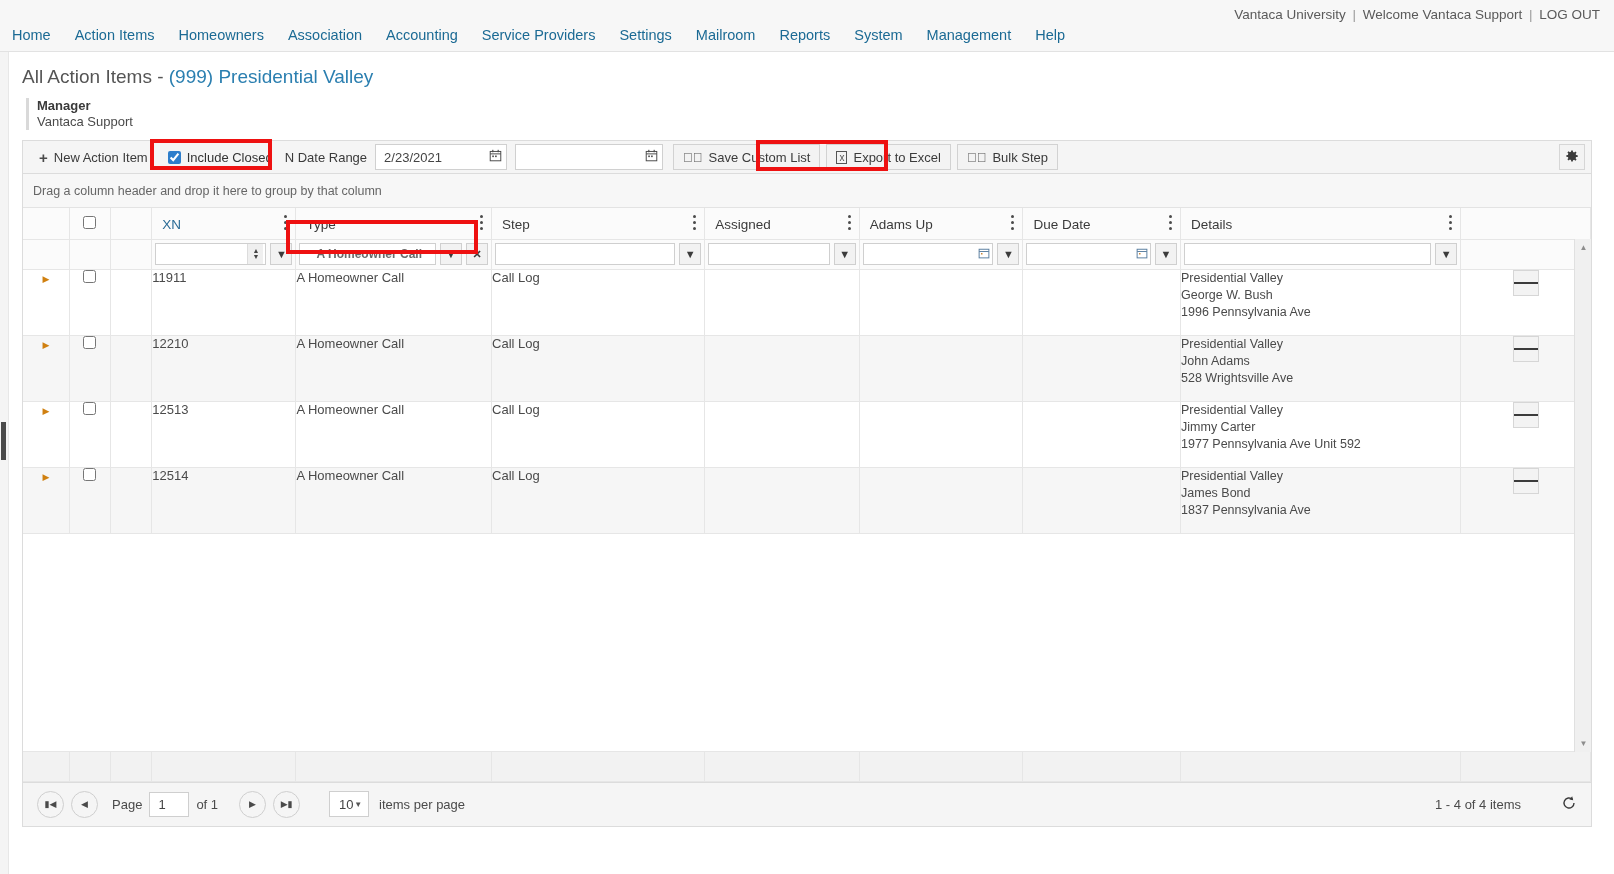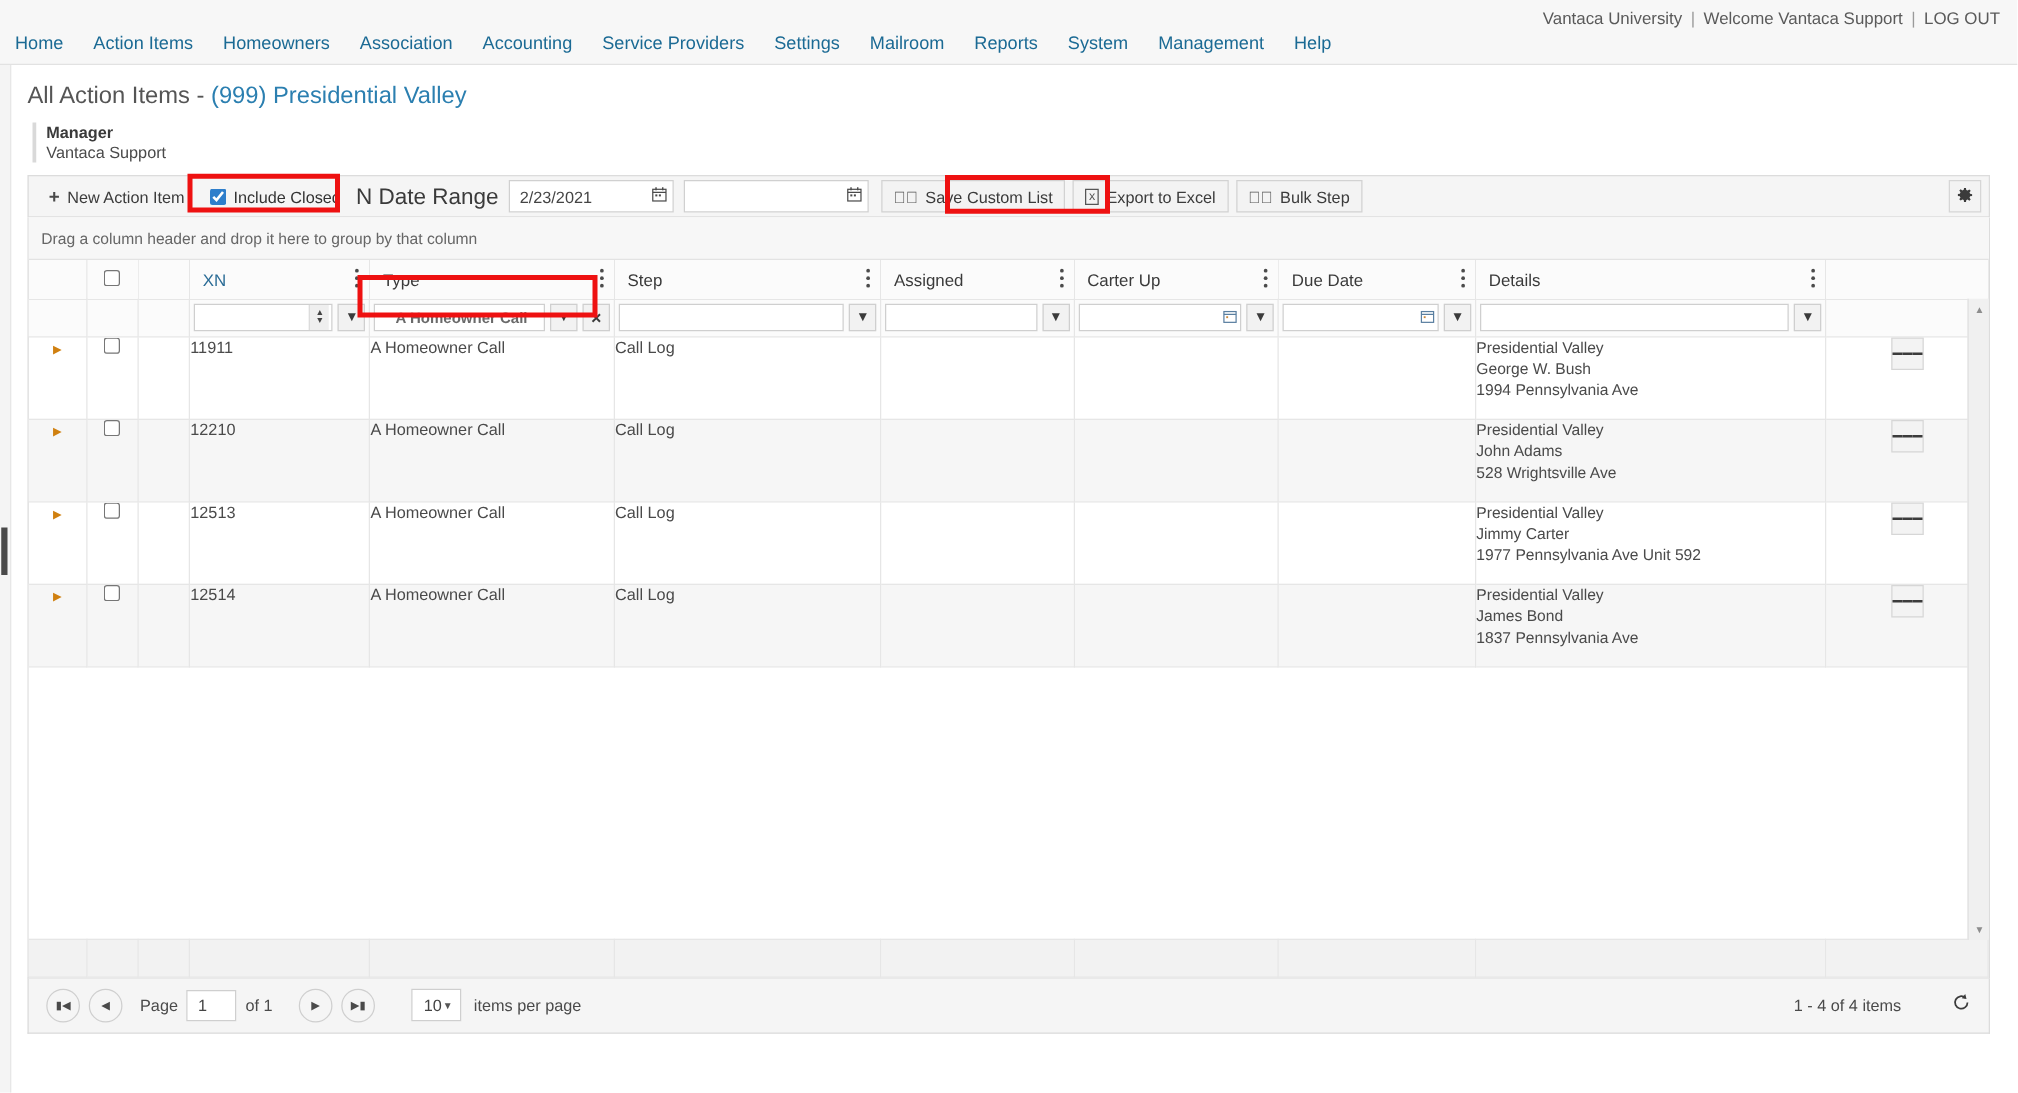--- a/index.html
+++ b/index.html
@@ -98,21 +98,21 @@
     display: inline-flex;
     align-items: center;
     gap: 6px;
     margin-left: 10px;
     font-size: 13px;
     color: #333;
     white-space: nowrap;
   }
   .tb-check input { width: 13px; height: 13px; margin: 0; accent-color: #2e7ecb; }
 
-  .tb-label { margin-left: 12px; font-size: 18px; color: #3a3a3a; white-space: nowrap; }
+  .tb-label { margin-left: 12px; font-size: 13px; color: #3a3a3a; white-space: nowrap; }
 
   .date-field {
     margin-left: 8px;
     height: 26px; width: 132px;
     background: #fff;
     border: 1px solid #d0d0d0;
     display: flex; align-items: center;
     padding: 0 4px 0 8px;
     font-size: 13px; color: #444;
   }
@@ -497,21 +497,21 @@
         </th>
         <th>
           <span>Assigned</span>
           <span class="kebab">
               <i></i>
               <i></i>
               <i></i>
             </span>
         </th>
         <th>
-          <span>Carter Up</span>
+          <span>Adams Up</span>
           <span class="kebab">
               <i></i>
               <i></i>
               <i></i>
             </span>
         </th>
         <th>
           <span>Due Date</span>
           <span class="kebab">
               <i></i>
@@ -636,21 +636,21 @@
         <td></td>
         <td>11911</td>
         <td>A Homeowner Call</td>
         <td>Call Log</td>
         <td></td>
         <td></td>
         <td></td>
         <td class="details-cell">
           <div>Presidential Valley</div>
           <div>George W. Bush</div>
-          <div>1994 Pennsylvania Ave</div>
+          <div>1996 Pennsylvania Ave</div>
         </td>
         <td class="center">
           <div class="ham-btn">
               <span></span>
               <span></span>
               <span></span>
             </div>
         </td>
       </tr>
 

